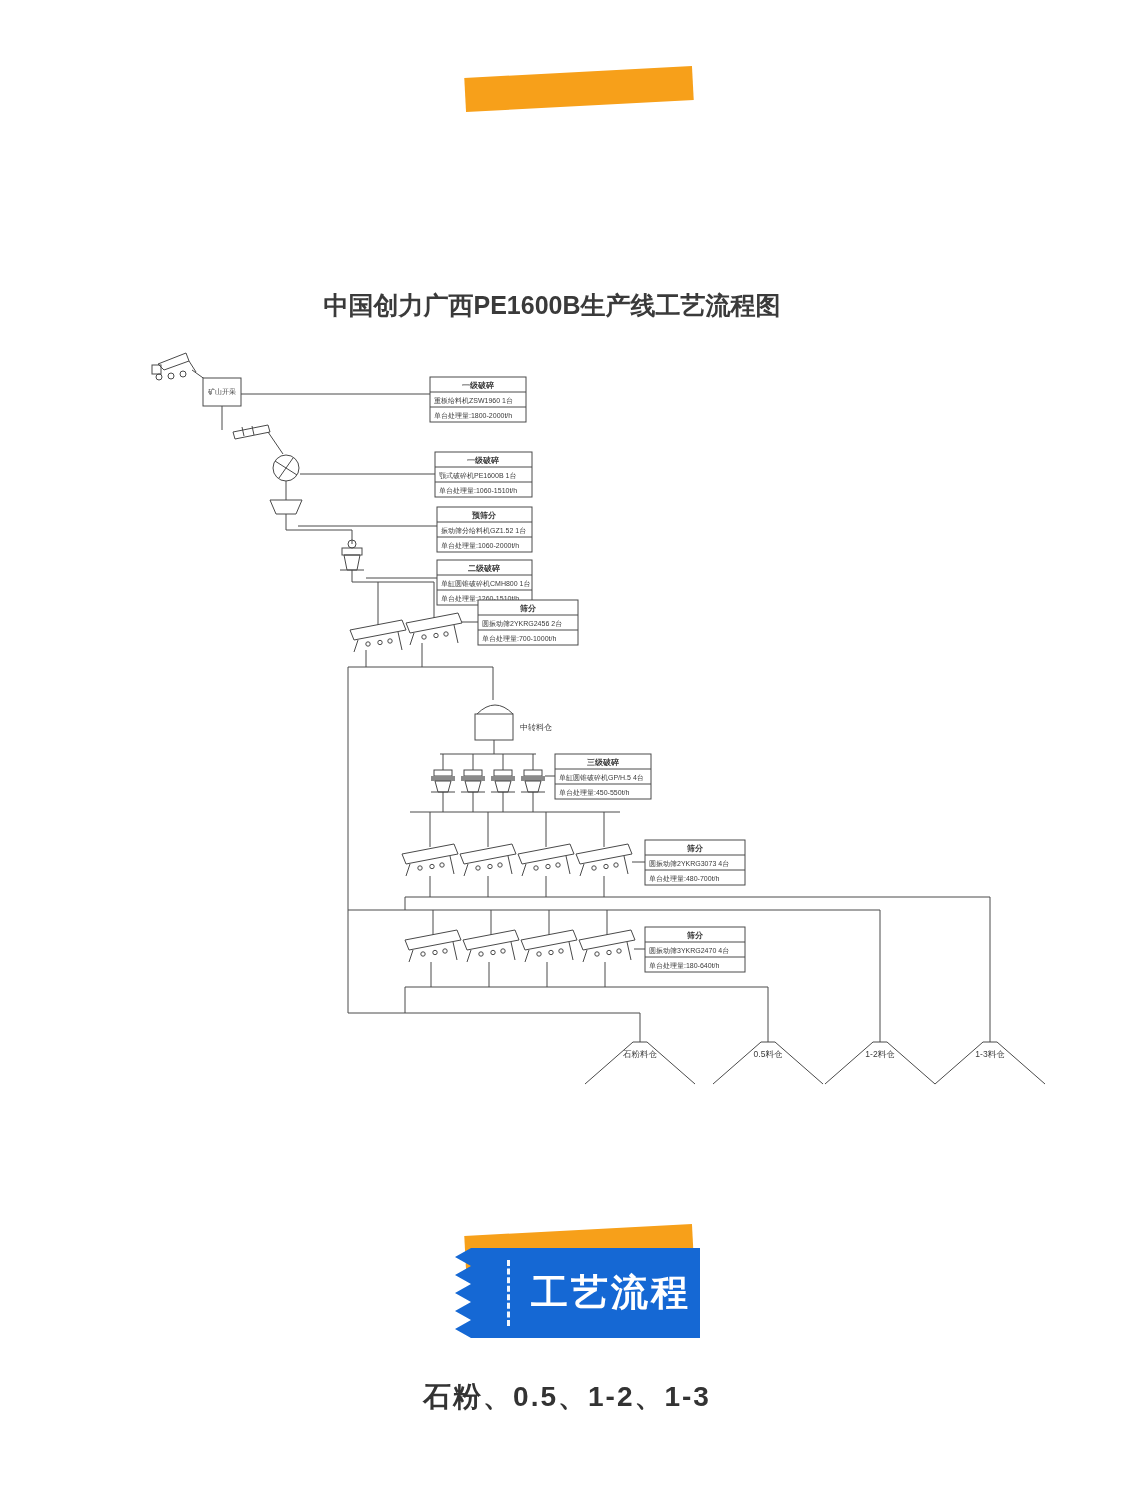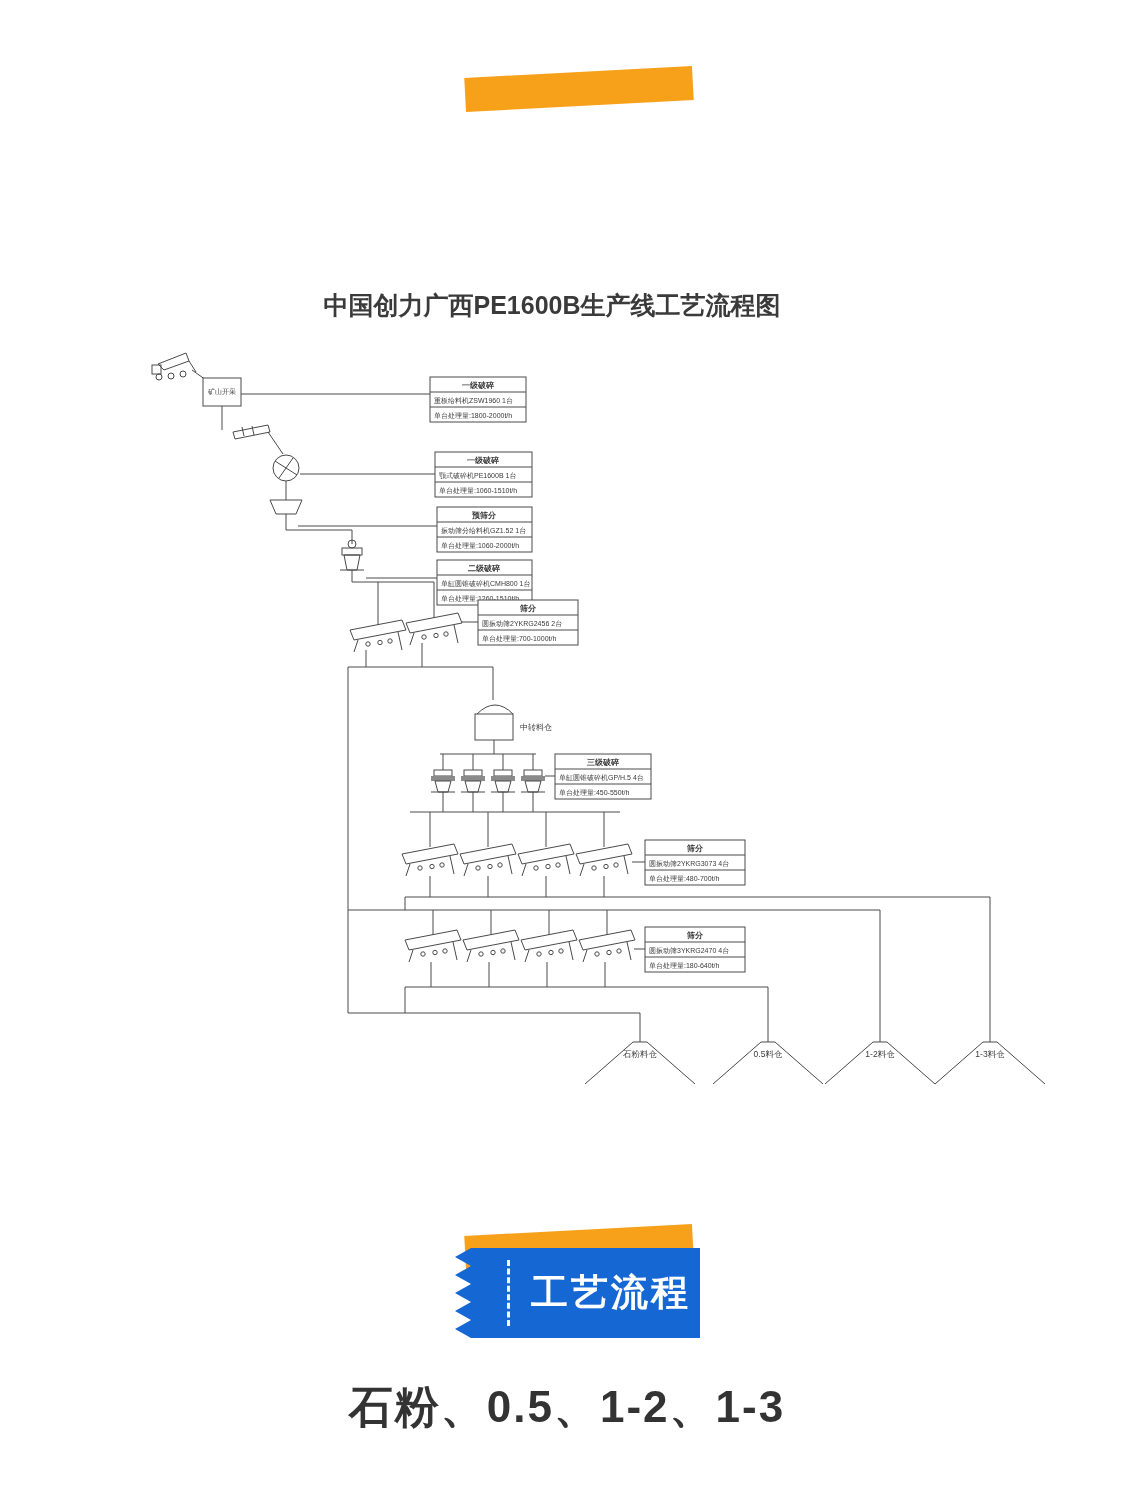--- a/index.html
+++ b/index.html
@@ -29,21 +29,21 @@
   #banner-output{left:455px;top:1228px;}
   svg.diagram{position:absolute;left:0;top:282px;}
   svg.diagram text{font-family:"Liberation Sans",sans-serif;fill:#3a3a3a;}
   .dg-title{font-family:"Liberation Serif",serif;font-weight:bold;font-size:25px;fill:#222;}
   .box-title{font-size:8px;font-weight:bold;}
   .box-line{font-size:7px;}
   .tiny-label{font-size:8px;}
   .pile-label{font-size:8.5px;text-anchor:middle;}
   .footer-text{
     position:absolute;left:0;top:1378px;width:100%;text-align:center;
-    font-size:44px;font-weight:700;color:var(--ink,#333);letter-spacing:2px;
+    font-size:28px;font-weight:700;color:var(--ink,#333);letter-spacing:2px;
   }
 </style>
 </head>
 <body>
 
 <div class="banner" id="banner-process">
   <div class="accent"></div>
 </div>
 
 <svg class="diagram" width="1134" height="880" viewBox="0 0 1134 880" xmlns="http://www.w3.org/2000/svg" xmlns:xlink="http://www.w3.org/1999/xlink">

